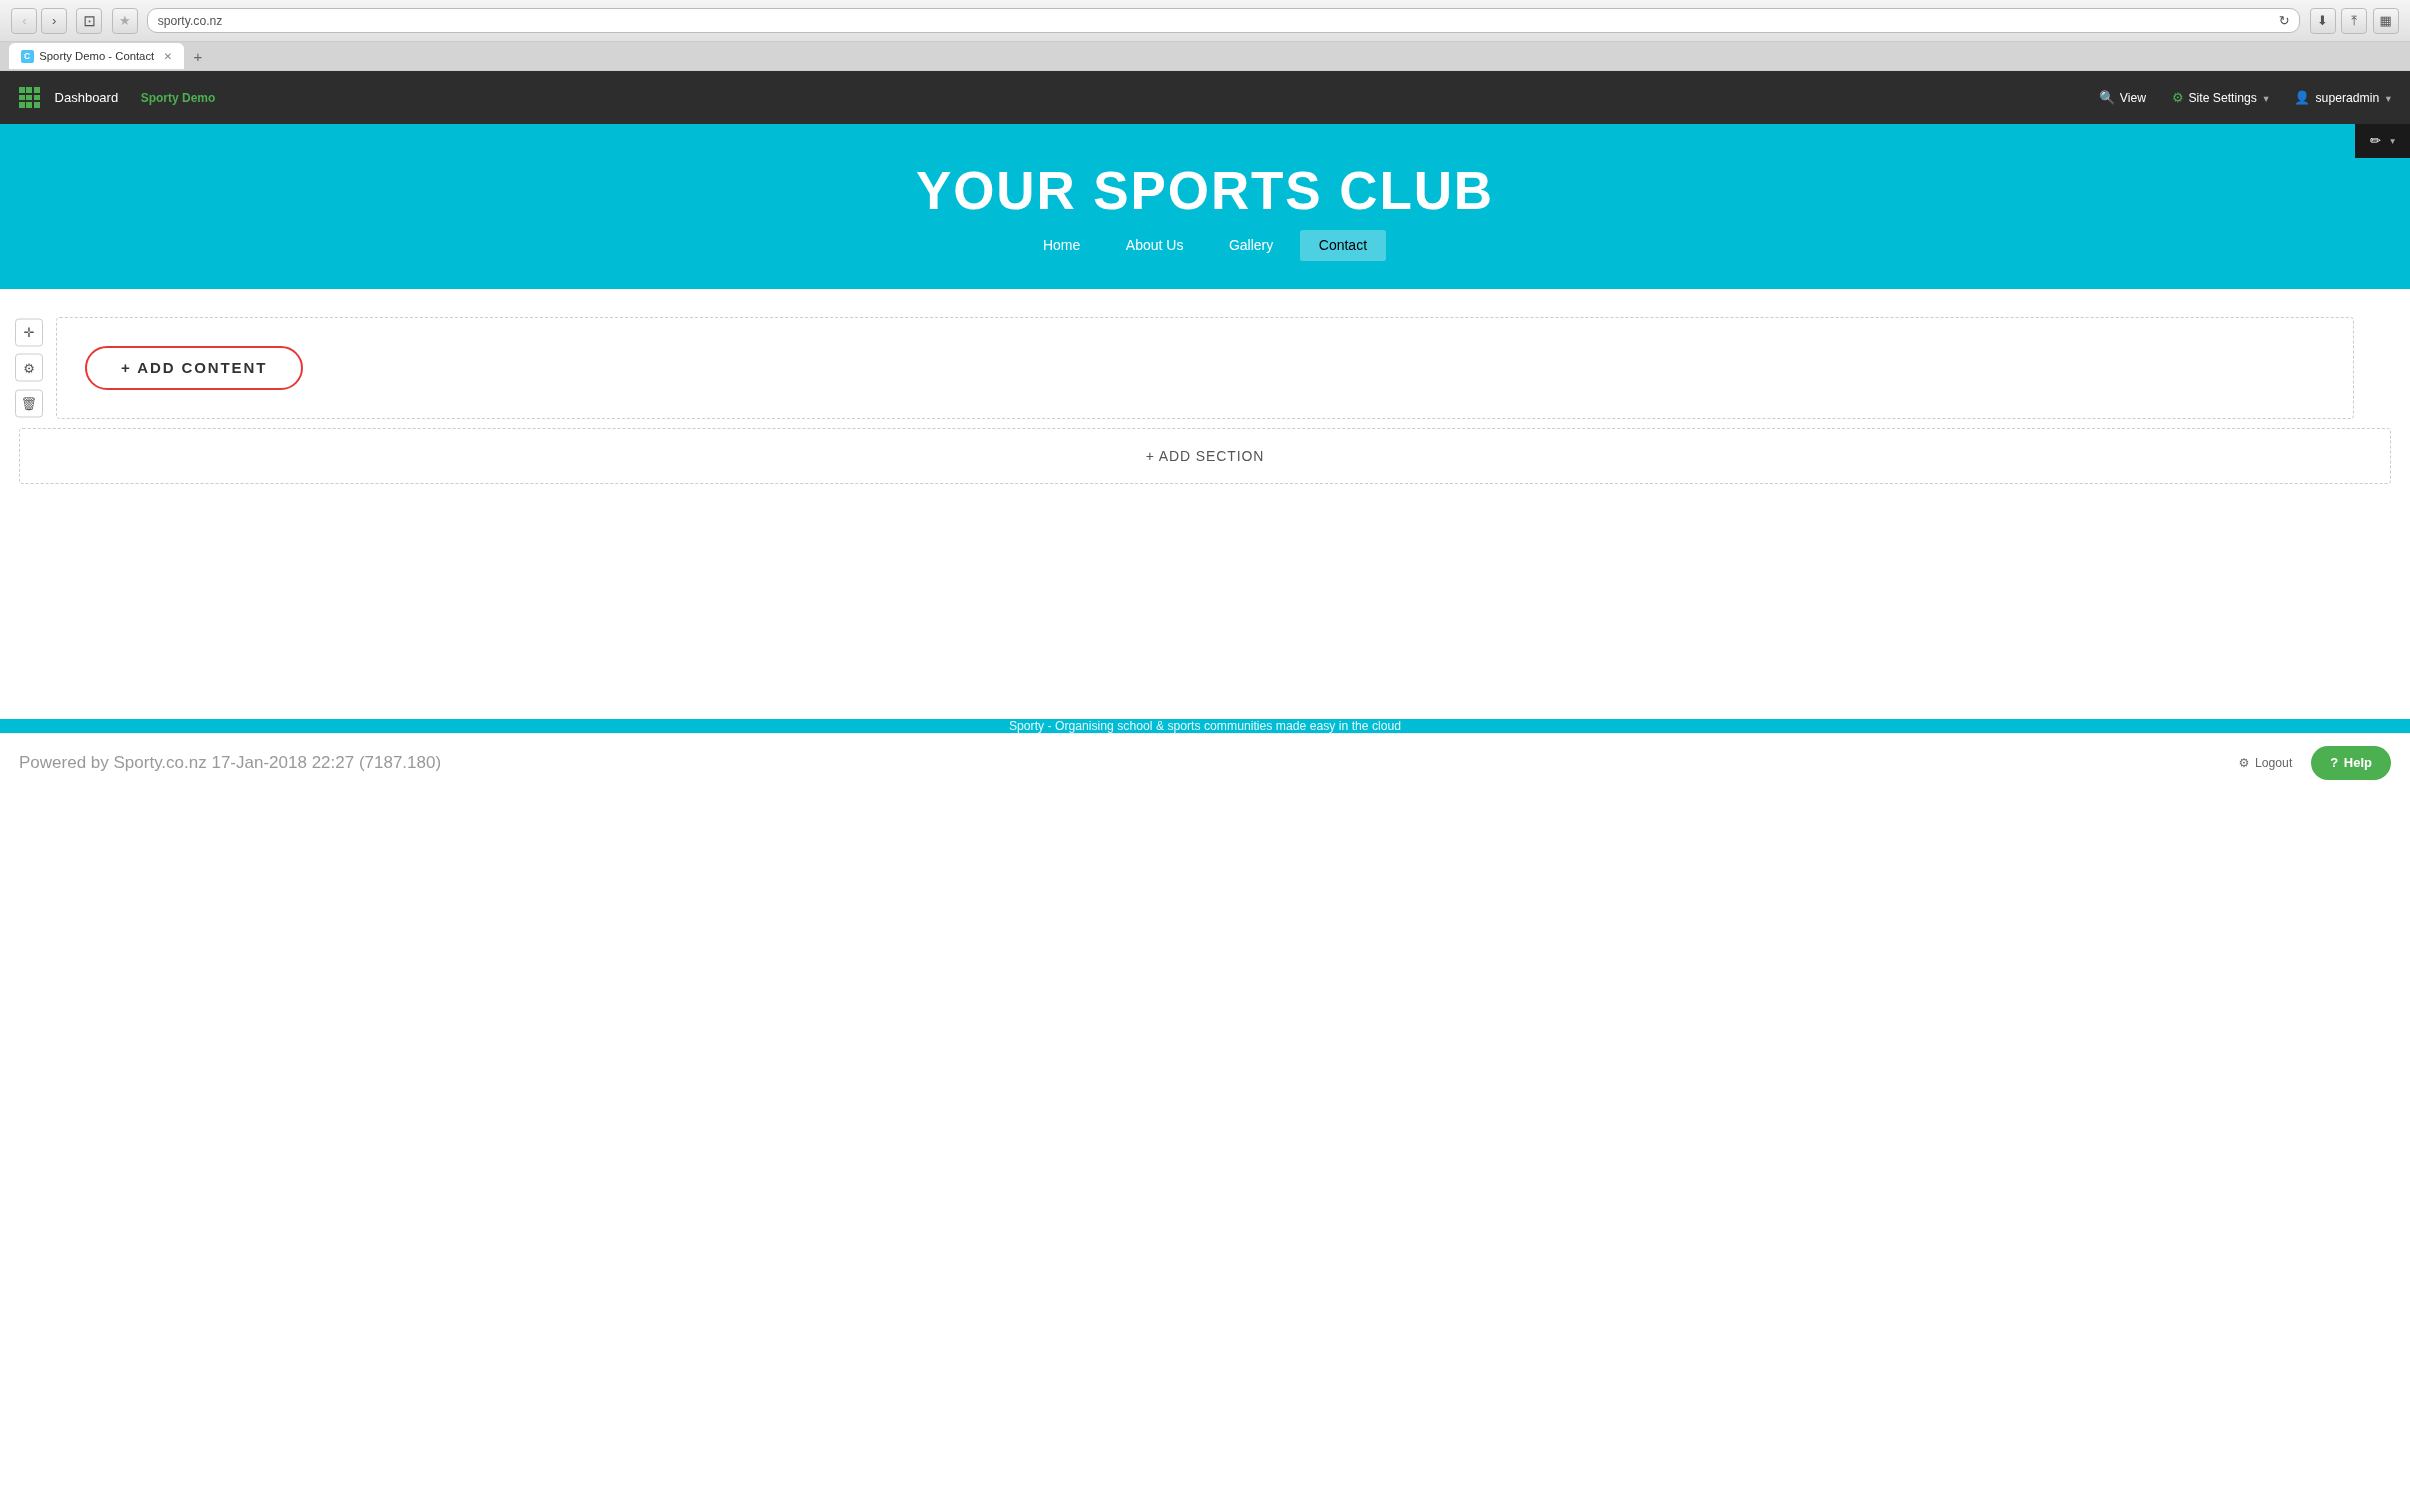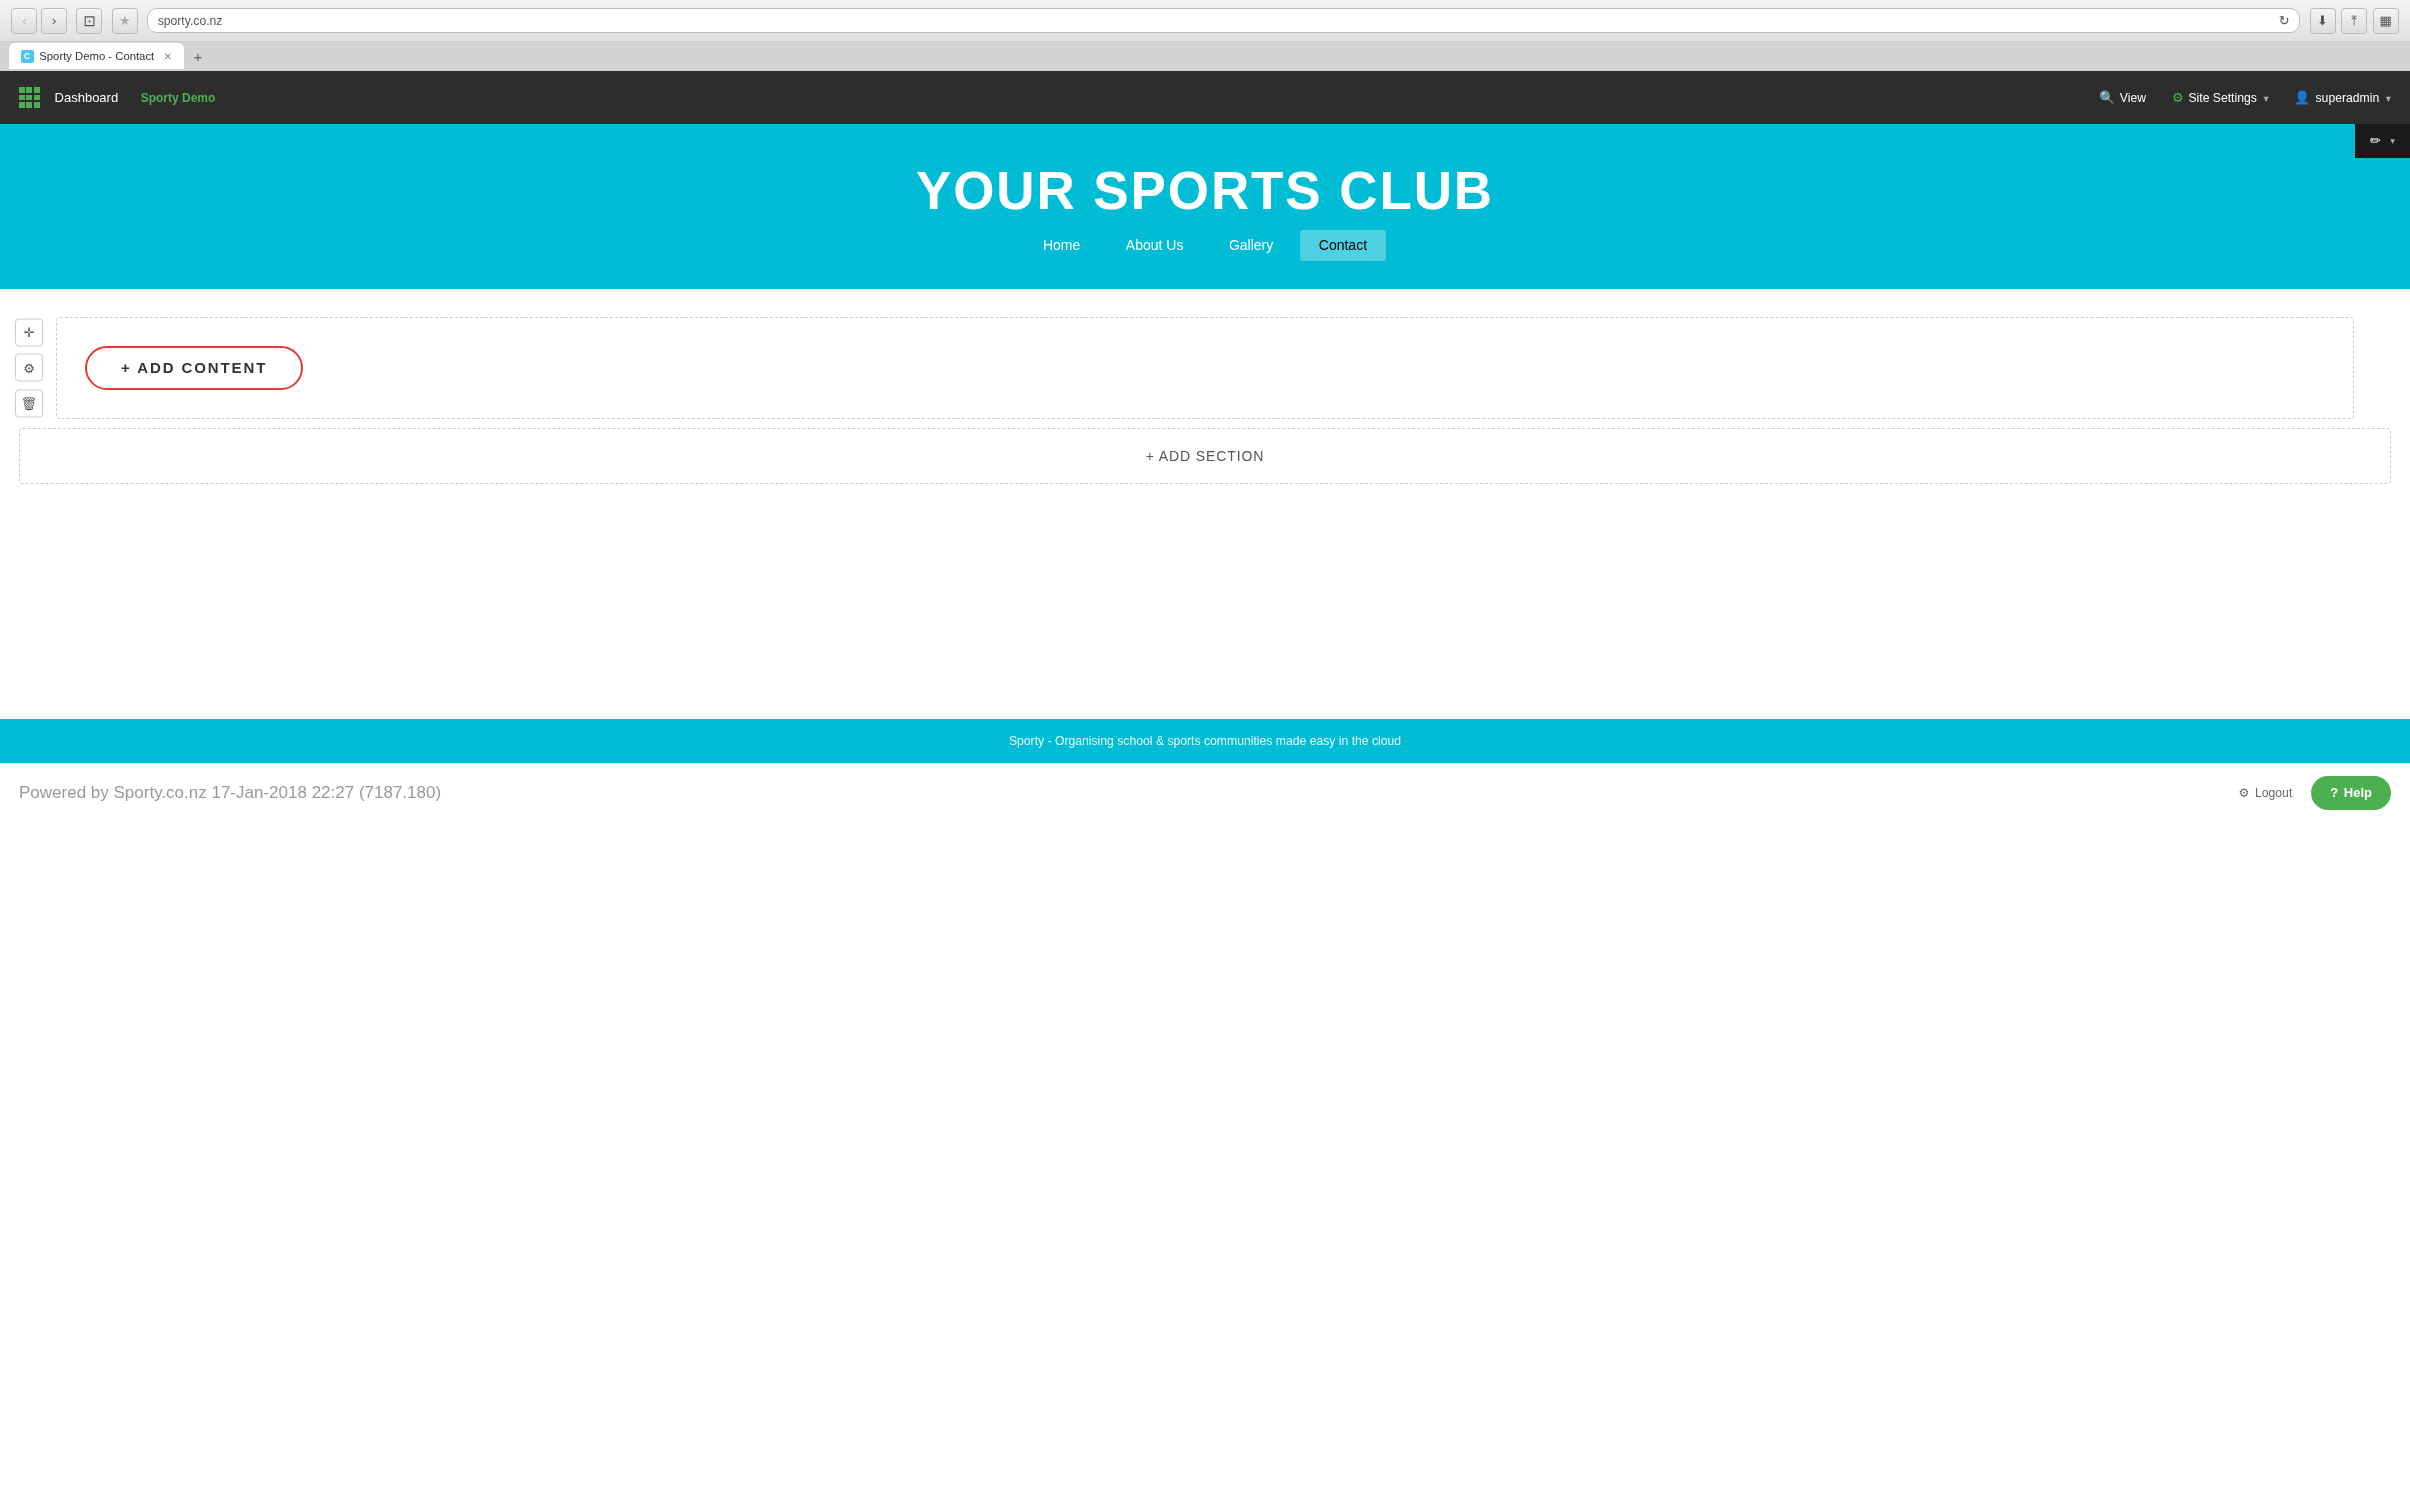--- a/index.html
+++ b/index.html
@@ -291,21 +291,20 @@
       border: none;
       cursor: pointer;
       display: flex;
       align-items: center;
       gap: 5.6px;
     }
 
     
     .site-footer {
       background: #00bcd4;
-      padding: 15px;
       text-align: center;
       margin-top: 207px;
     }
     .site-footer-text {
       font-size: 12.2px;
       color: rgba(255,255,255,0.9);
     }
 
     .bottom-bar {
       background: #fff;

